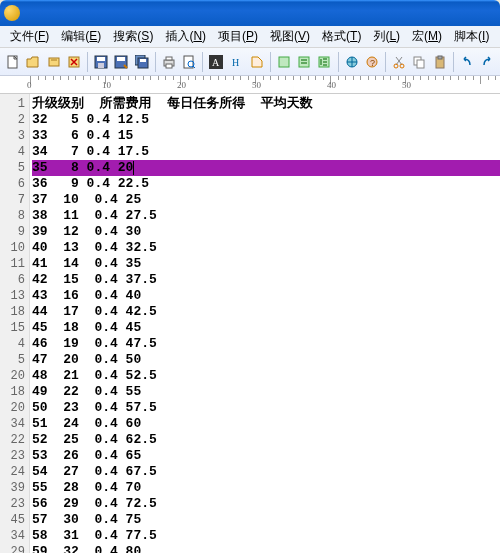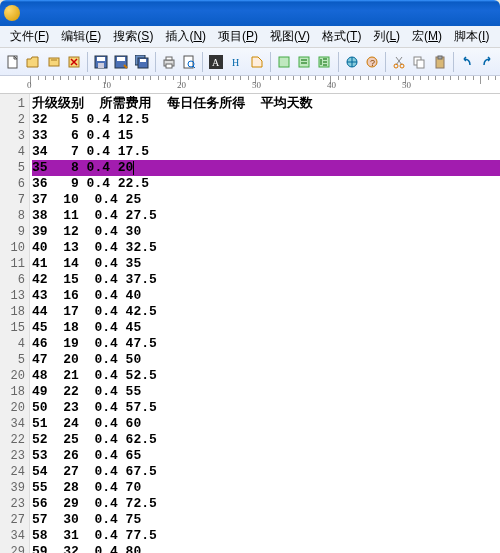--- a/index.html
+++ b/index.html
@@ -280,18 +280,18 @@
       <div>5</div>
       <div>20</div>
       <div>18</div>
       <div>20</div>
       <div>34</div>
       <div>22</div>
       <div>23</div>
       <div>24</div>
       <div>39</div>
       <div>23</div>
-      <div>27</div>
+      <div>45</div>
       <div>34</div>
       <div>29</div>
     </div>
   <div class="content"><div class="line">升级级别  所需费用  每日任务所得  平均天数</div><div class="line">32   5 0.4 12.5</div><div class="line">33   6 0.4 15</div><div class="line">34   7 0.4 17.5</div><div class="line sel">35   8 0.4 20<span class="cursor"></span></div><div class="line">36   9 0.4 22.5</div><div class="line">37  10  0.4 25</div><div class="line">38  11  0.4 27.5</div><div class="line">39  12  0.4 30</div><div class="line">40  13  0.4 32.5</div><div class="line">41  14  0.4 35</div><div class="line">42  15  0.4 37.5</div><div class="line">43  16  0.4 40</div><div class="line">44  17  0.4 42.5</div><div class="line">45  18  0.4 45</div><div class="line">46  19  0.4 47.5</div><div class="line">47  20  0.4 50</div><div class="line">48  21  0.4 52.5</div><div class="line">49  22  0.4 55</div><div class="line">50  23  0.4 57.5</div><div class="line">51  24  0.4 60</div><div class="line">52  25  0.4 62.5</div><div class="line">53  26  0.4 65</div><div class="line">54  27  0.4 67.5</div><div class="line">55  28  0.4 70</div><div class="line">56  29  0.4 72.5</div><div class="line">57  30  0.4 75</div><div class="line">58  31  0.4 77.5</div><div class="line">59  32  0.4 80</div></div>
 </div>
 
 </body></html>

